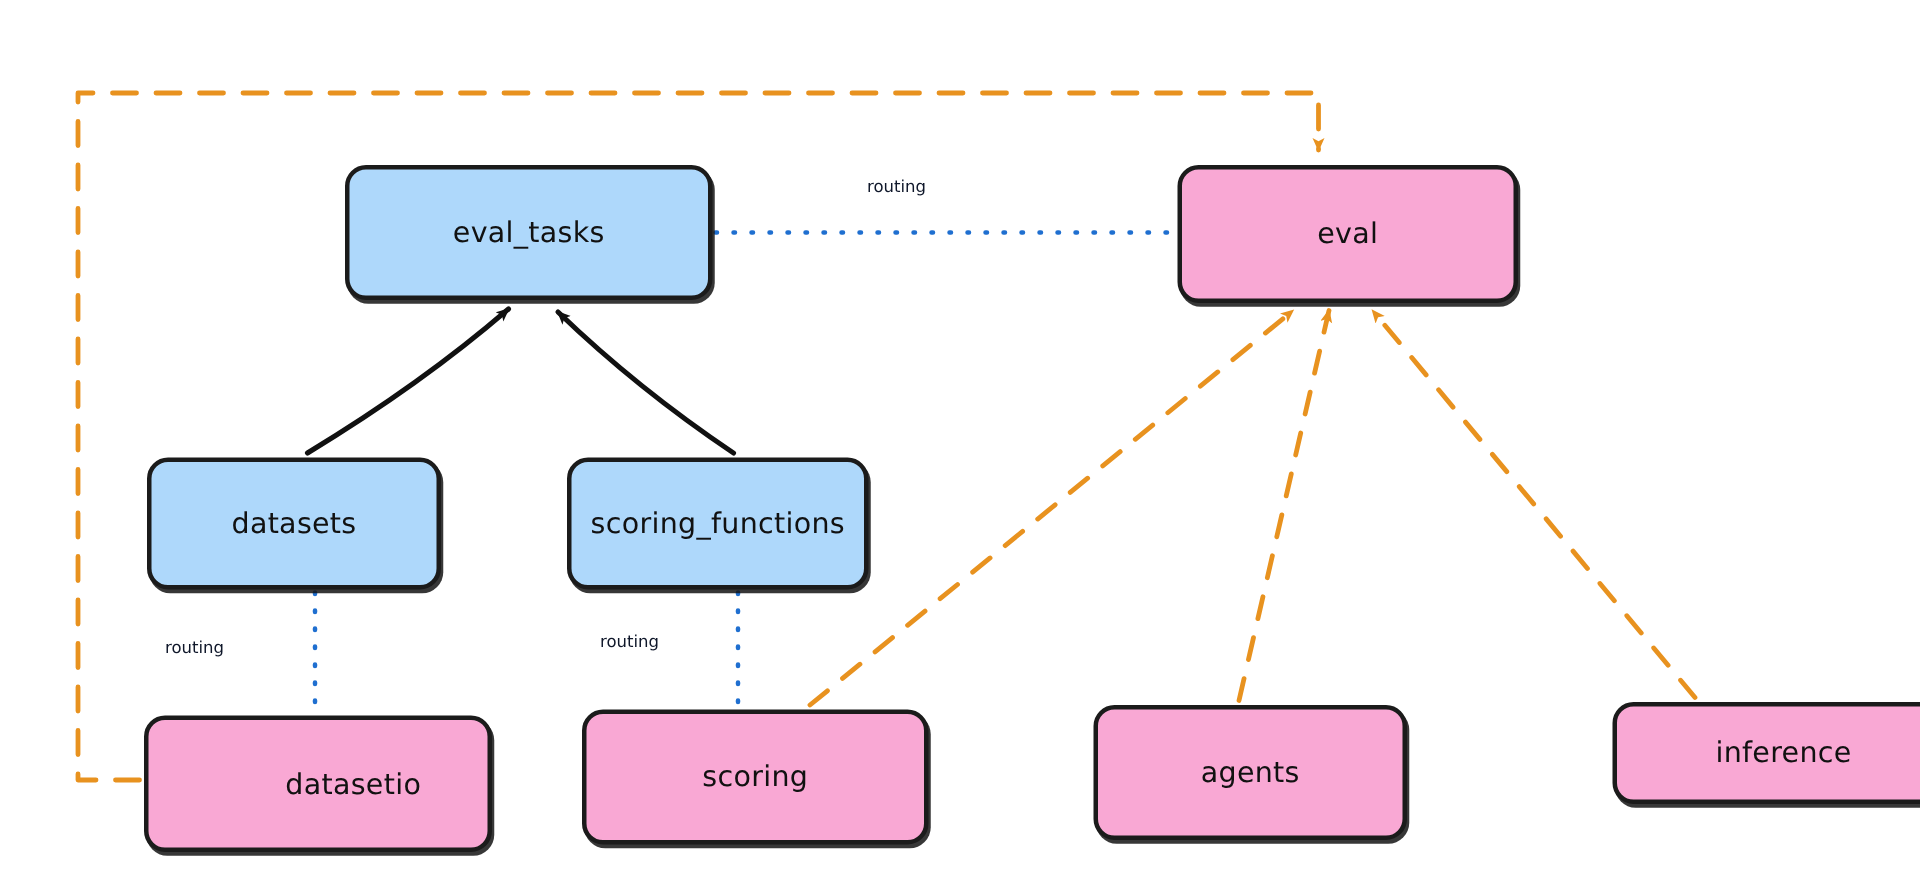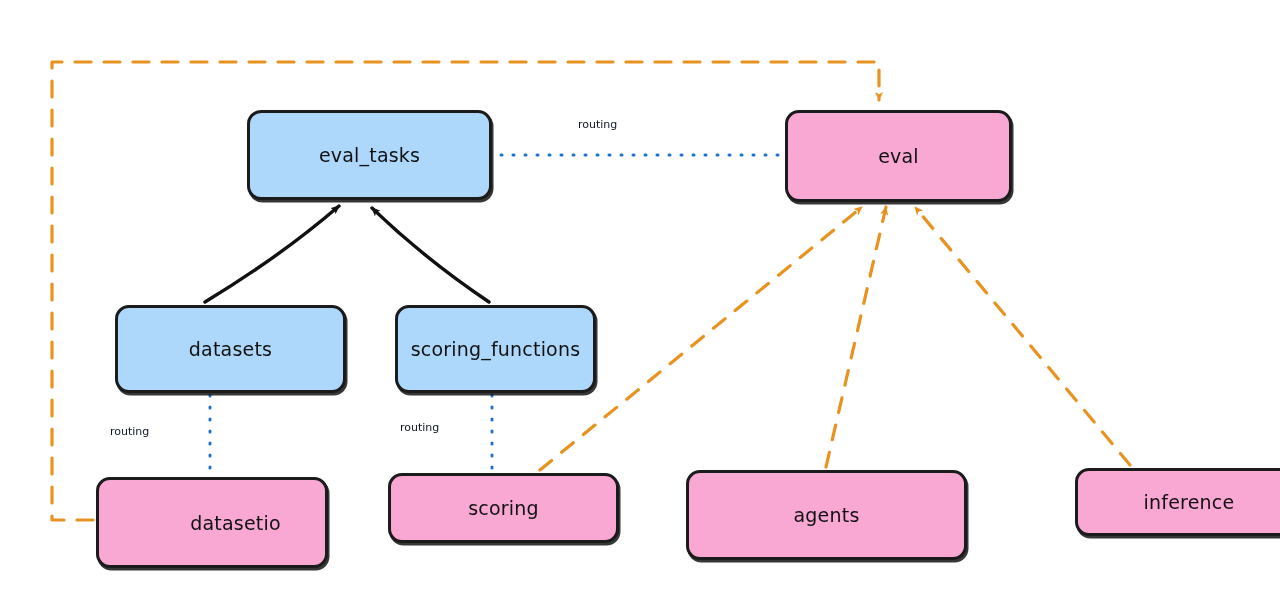--- a/index.html
+++ b/index.html
@@ -34,21 +34,21 @@
     display: flex;
     align-items: center;
     justify-content: center;
     font-family: "DejaVu Sans", sans-serif;
     font-size: 19px;
     color: #111111;
     letter-spacing: 0.2px;
     z-index: 3;
     box-shadow: 1.5px 2.5px 0 0 rgba(20,20,20,0.85);
   }
-  .node.blue  { background: #aed8fb; margin-left: 17px; }
+  .node.blue  { background: #aed8fb; }
   .node.green { background: #f9a8d4; }
   .node-label {
     pointer-events: none;
     white-space: nowrap;
   }
   .edge-label {
     position: absolute;
     font-family: "DejaVu Sans", sans-serif;
     font-size: 11px;
     color: #0f172a;
@@ -91,37 +91,37 @@
   </svg>
 
   <div class="node blue" style="left:230px; top:110px; width:245px; height:90px;">
     <span class="node-label">eval_tasks</span>
   </div>
 
   <div class="node green" style="left:785px; top:110px; width:227px; height:92px;">
     <span class="node-label">eval</span>
   </div>
 
-  <div class="node blue" style="left:98px; top:305px; width:231px; height:88px;">
+  <div class="node blue" style="left:98px; top:305px; width:196px; height:88px;">
     <span class="node-label">datasets</span>
   </div>
 
   <div class="node blue" style="left:378px; top:305px; width:201px; height:88px;">
     <span class="node-label">scoring_functions</span>
   </div>
 
   <div class="node green" style="left:96px; top:477px; width:232px; height:91px;padding-left:47px;">
     <span class="node-label">datasetio</span>
   </div>
 
-  <div class="node green" style="left:388px; top:473px; width:231px; height:70px;">
+  <div class="node green" style="left:388px; top:473px; width:231px; height:90px;">
     <span class="node-label">scoring</span>
   </div>
 
-  <div class="node green" style="left:686px; top:470px; width:281px; height:90px;text-align:right;">
+  <div class="node green" style="left:729px; top:470px; width:209px; height:90px;text-align:right;">
     <span class="node-label">agents</span>
   </div>
 
   <div class="node green" style="left:1075px; top:468px; width:228px; height:68px;">
     <span class="node-label">inference</span>
   </div>
 
   <div class="edge-label" style="left:578px; top:118px;">routing</div>
 
   <div class="edge-label" style="left:110px; top:425px;">routing</div>

